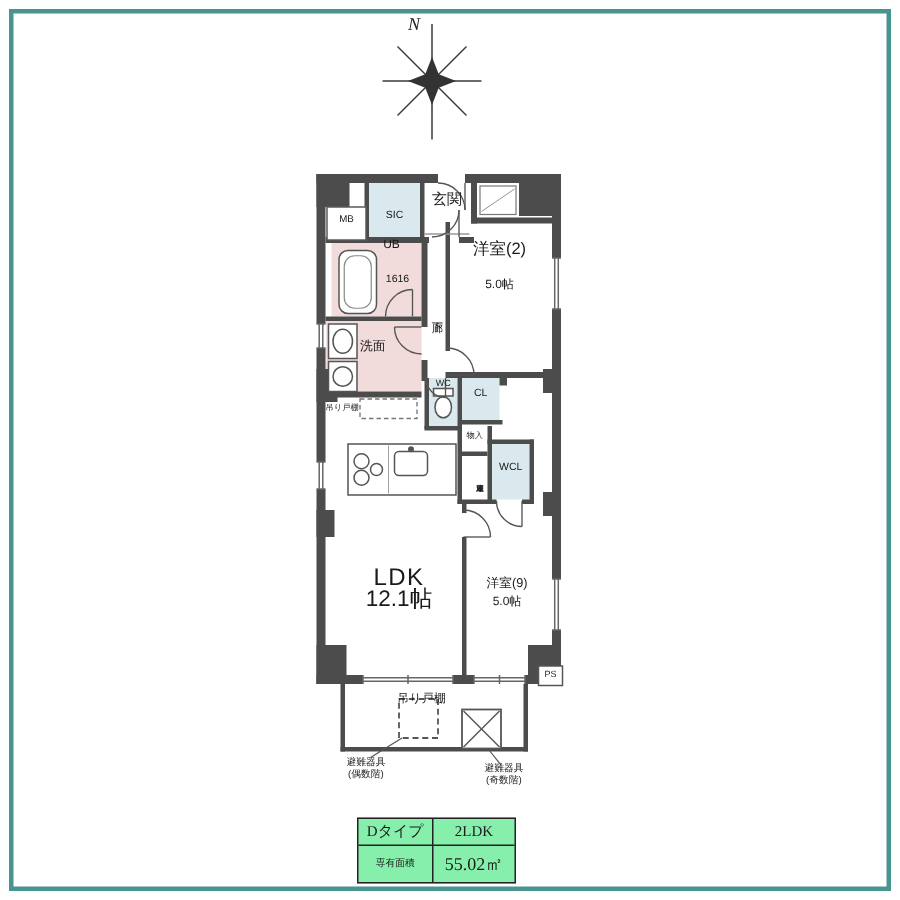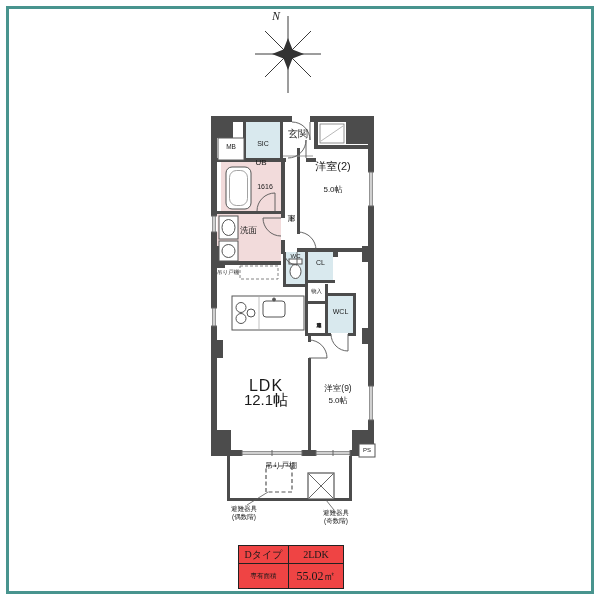--- a/index.html
+++ b/index.html
@@ -6,21 +6,21 @@
   html,body{width:600px;height:600px}
   body{position:relative;background:#fff;font-family:"Liberation Sans",sans-serif;color:#1a1a1a;overflow:hidden}
   .frame{position:absolute;left:6px;top:6px;width:588px;height:588px;border:3px solid #48948e;z-index:0}
   .room{position:absolute;z-index:1}
   .pink{background:#f2dbdb}
   .blue{background:#d9e9ee}
   .w{position:absolute;background:#4c4c4c;z-index:3}
   .overlay{position:absolute;left:0;top:0;z-index:4}
   .lbl{position:absolute;z-index:5;text-align:center;line-height:1.2;white-space:nowrap;color:#1a1a1a}
   .vert{writing-mode:vertical-rl;text-orientation:upright;letter-spacing:1px}
-  .spec{position:absolute;left:238px;top:545px;z-index:5;display:grid;grid-template-columns:50px 54px;grid-template-rows:18px 24px;border:1.5px solid #222;background:#ef4444}
+  .spec{position:absolute;left:238px;top:545px;z-index:5;display:grid;grid-template-columns:50px 54px;grid-template-rows:18px 24px;border:1.5px solid #222;background:#86efac}
   .spec .cell{display:flex;align-items:center;justify-content:center;border-right:1px solid #222;border-bottom:1px solid #222;line-height:1}
   .spec .lc{border-right:none}
   .spec .lr{border-bottom:none}
   .serif{font-family:"Liberation Serif",serif}
 </style>
 </head>
 <body>
 
 <div class="frame"></div>
 

